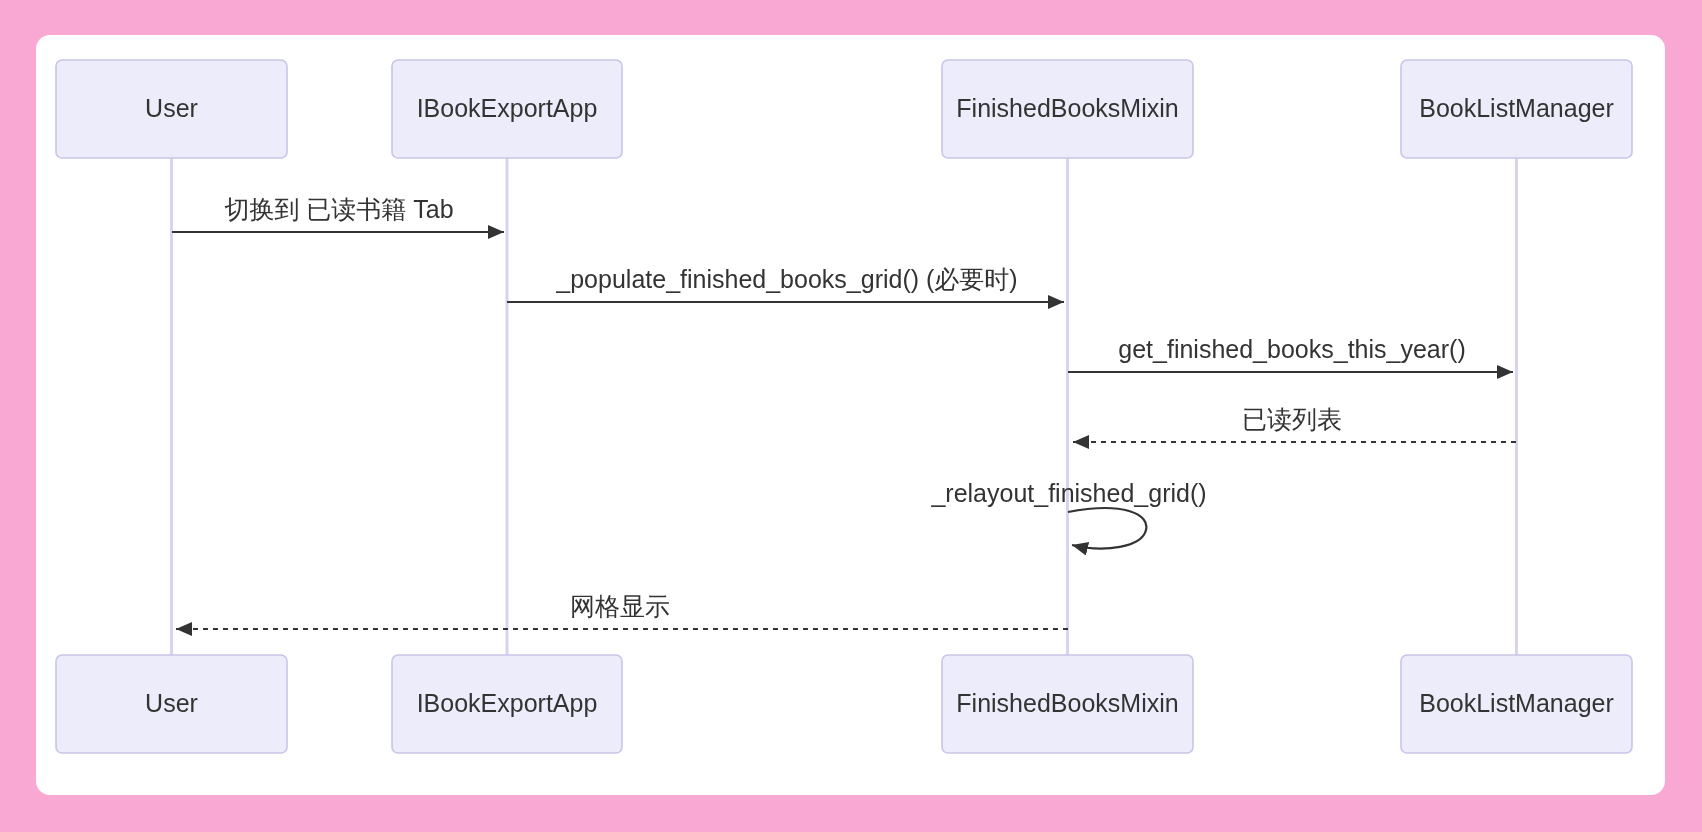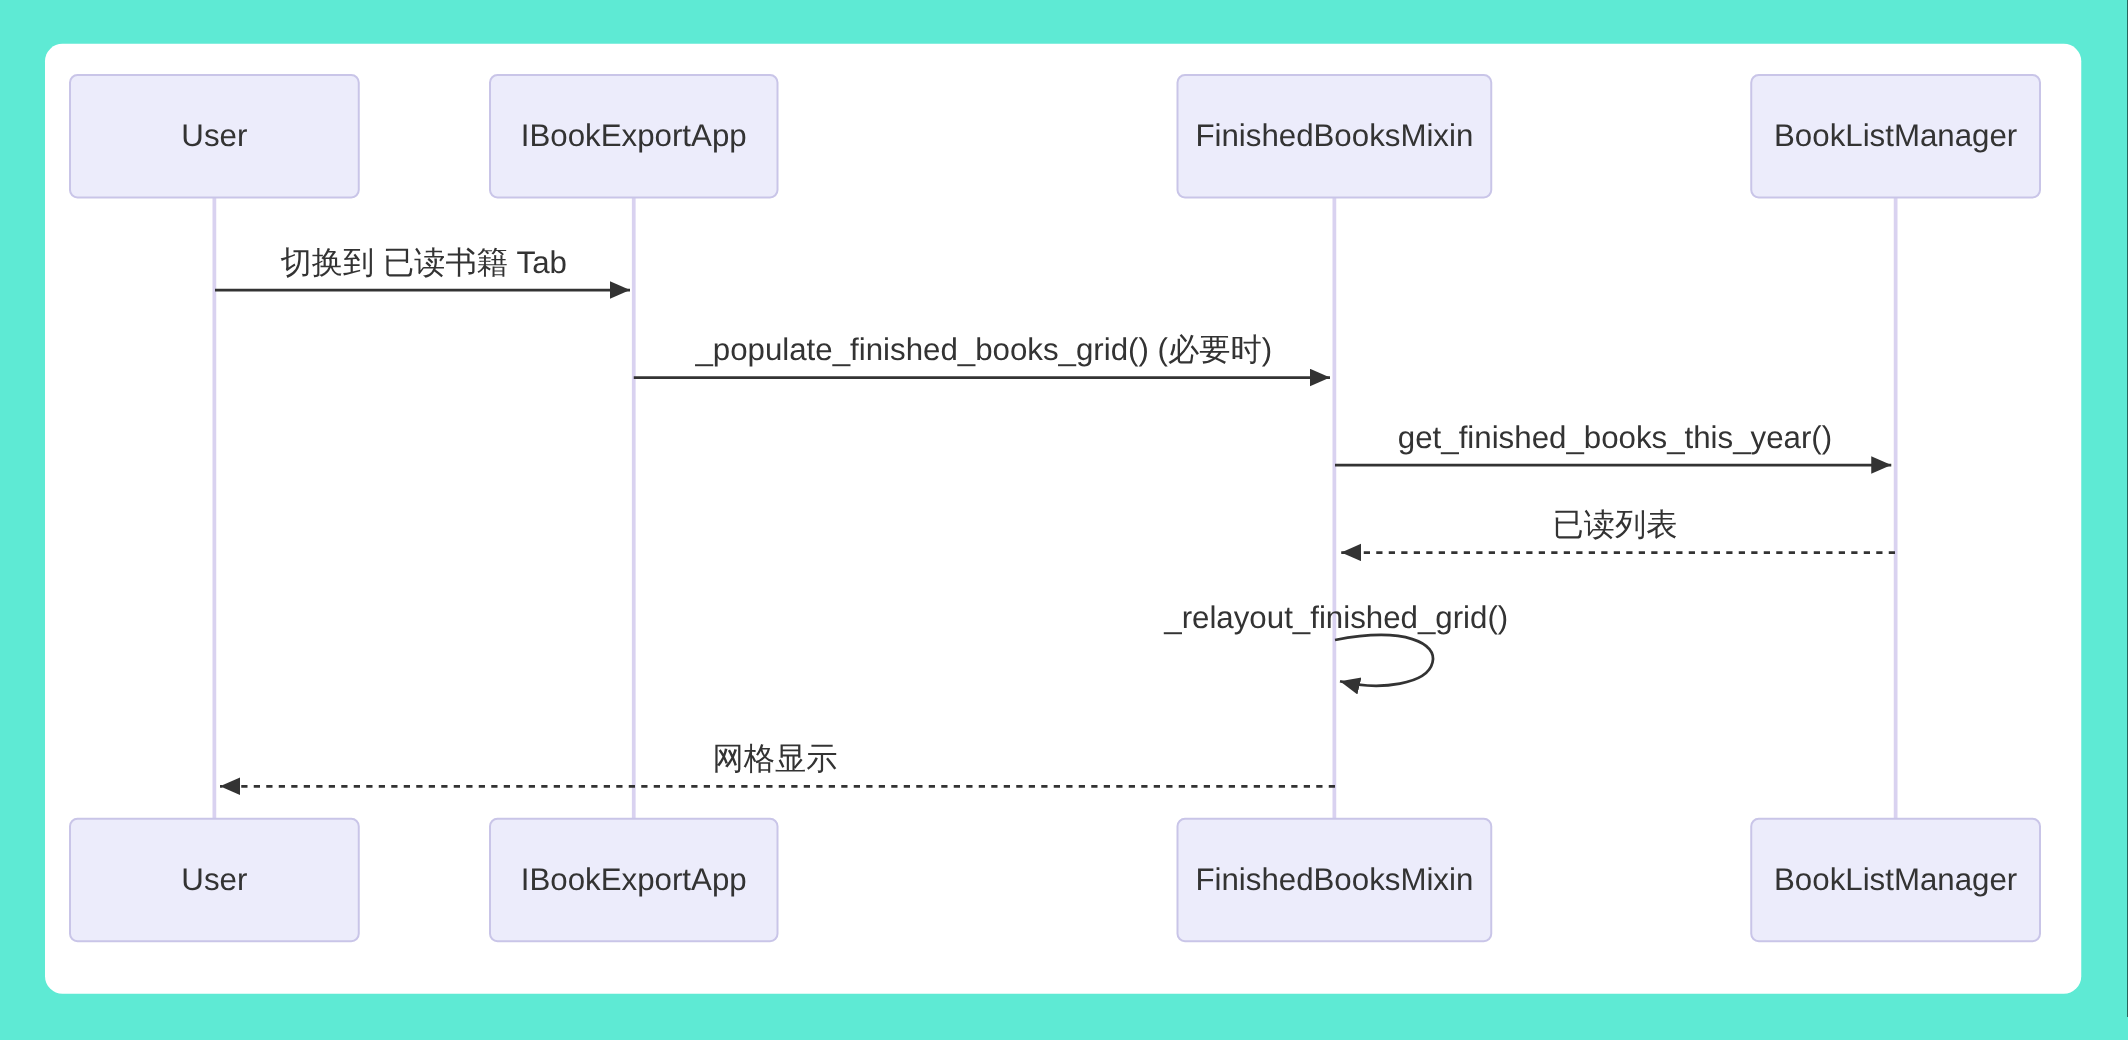--- a/index.html
+++ b/index.html
@@ -8,21 +8,21 @@
     background: #000000;
     width: 1702px;
     height: 832px;
     overflow: hidden;
     font-family: "Liberation Sans", sans-serif;
   }
   .stage {
     position: relative;
     width: 1702px;
     height: 832px;
-    background: #5eead4;
+    background: #f9a8d4;
     text-align: right;
   }
   svg { display: block; }
   .panel { fill: #FFFFFF; }
   .actor-box {
     fill: #ECECFB;
     stroke: #C9C5E8;
     stroke-width: 1.6;
   }
   .actor-label {

